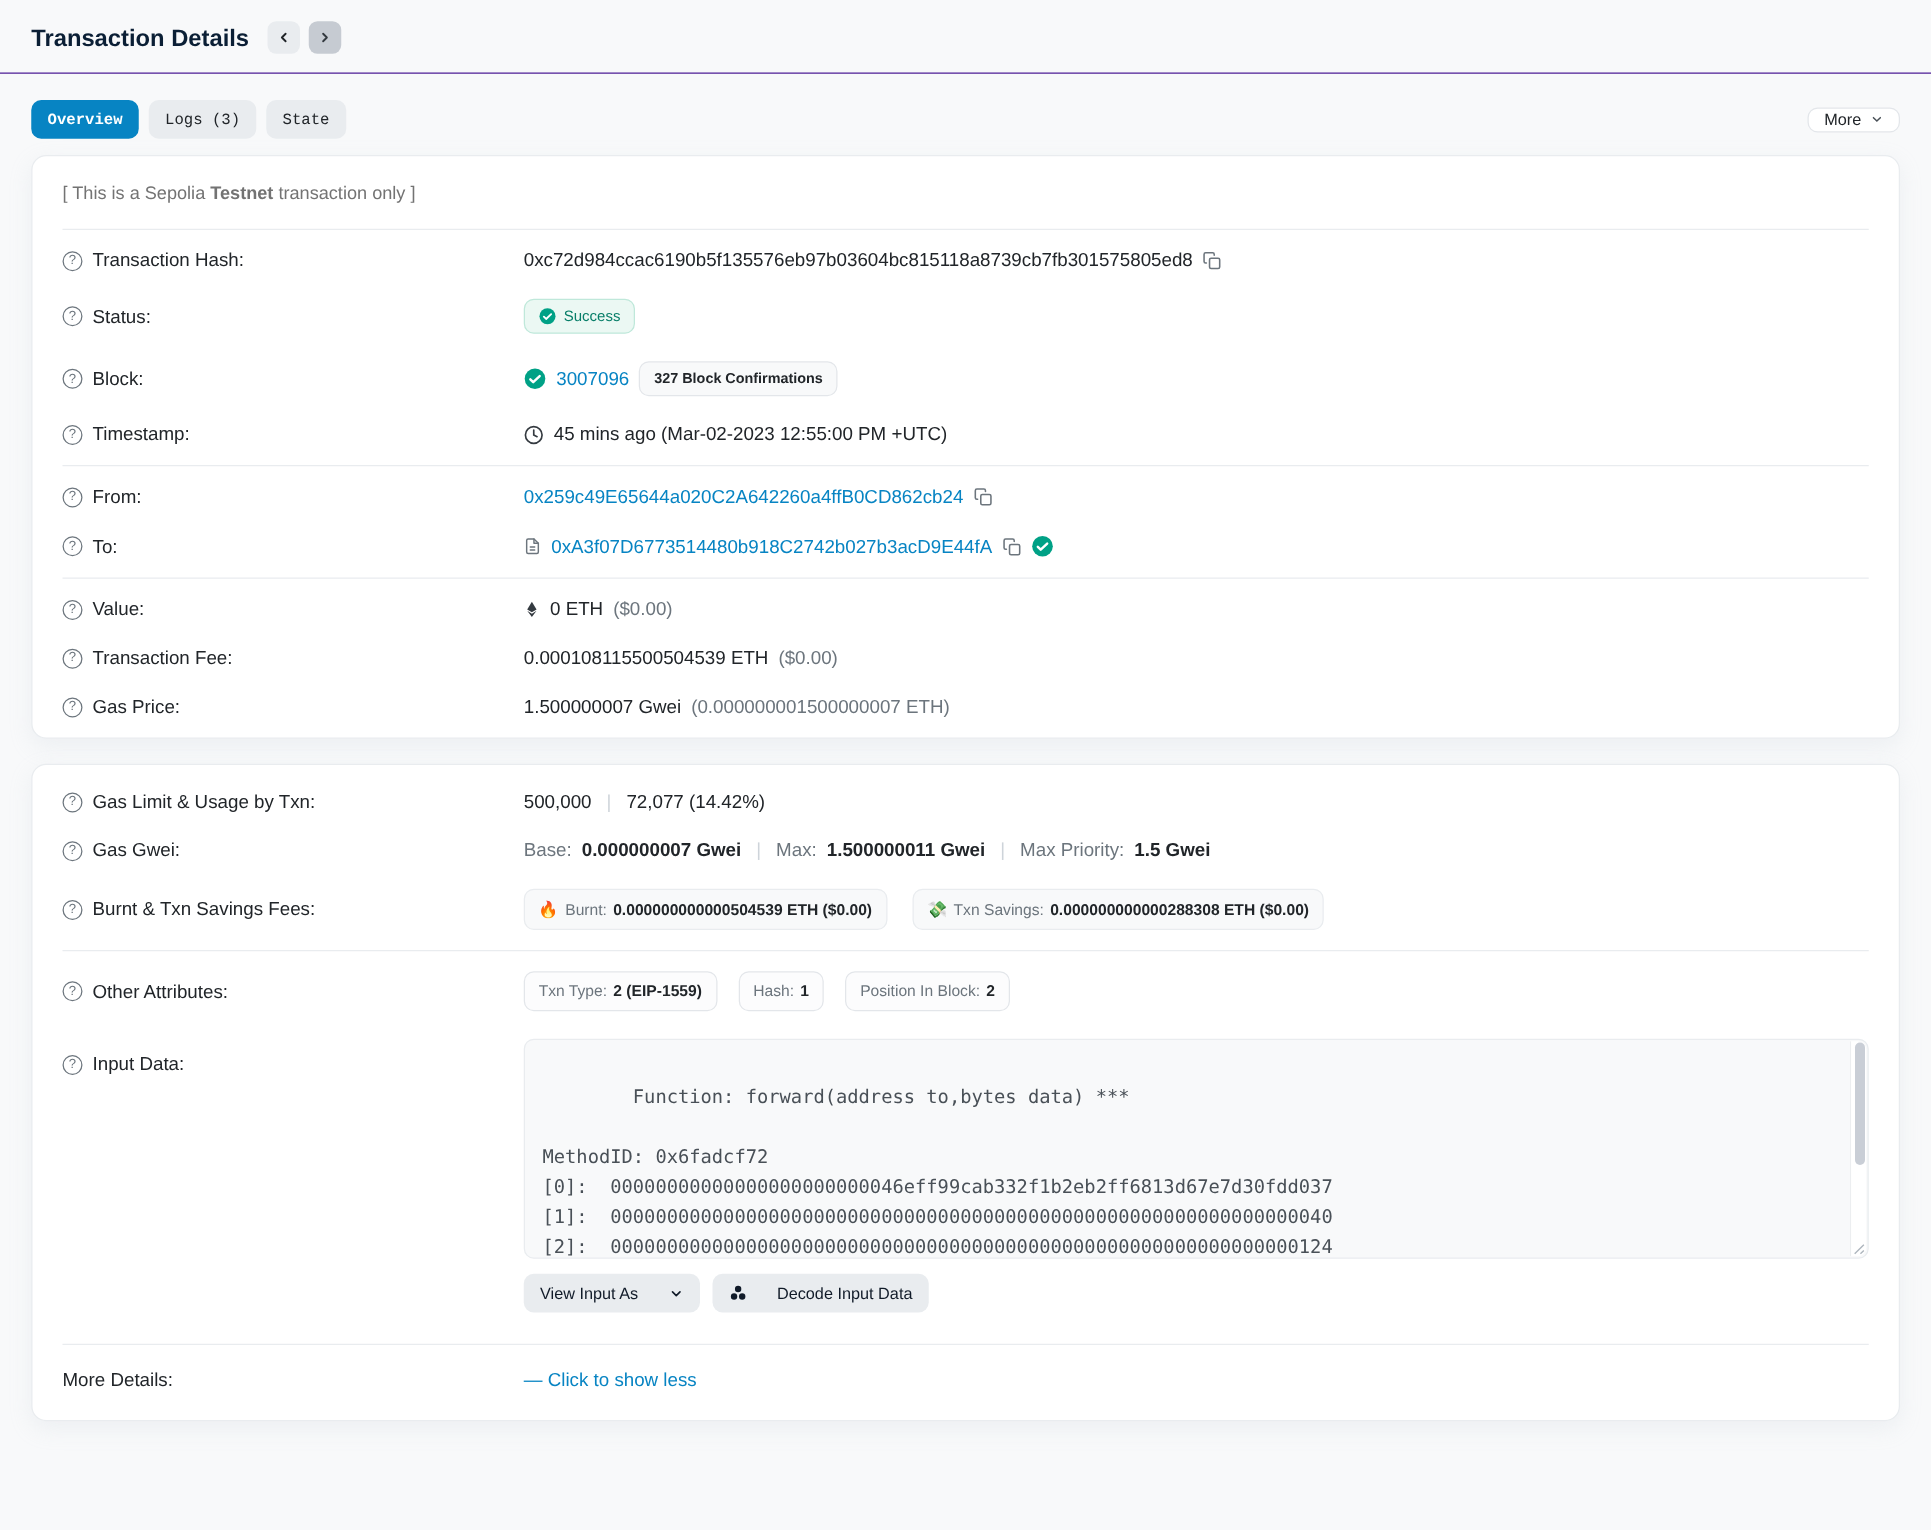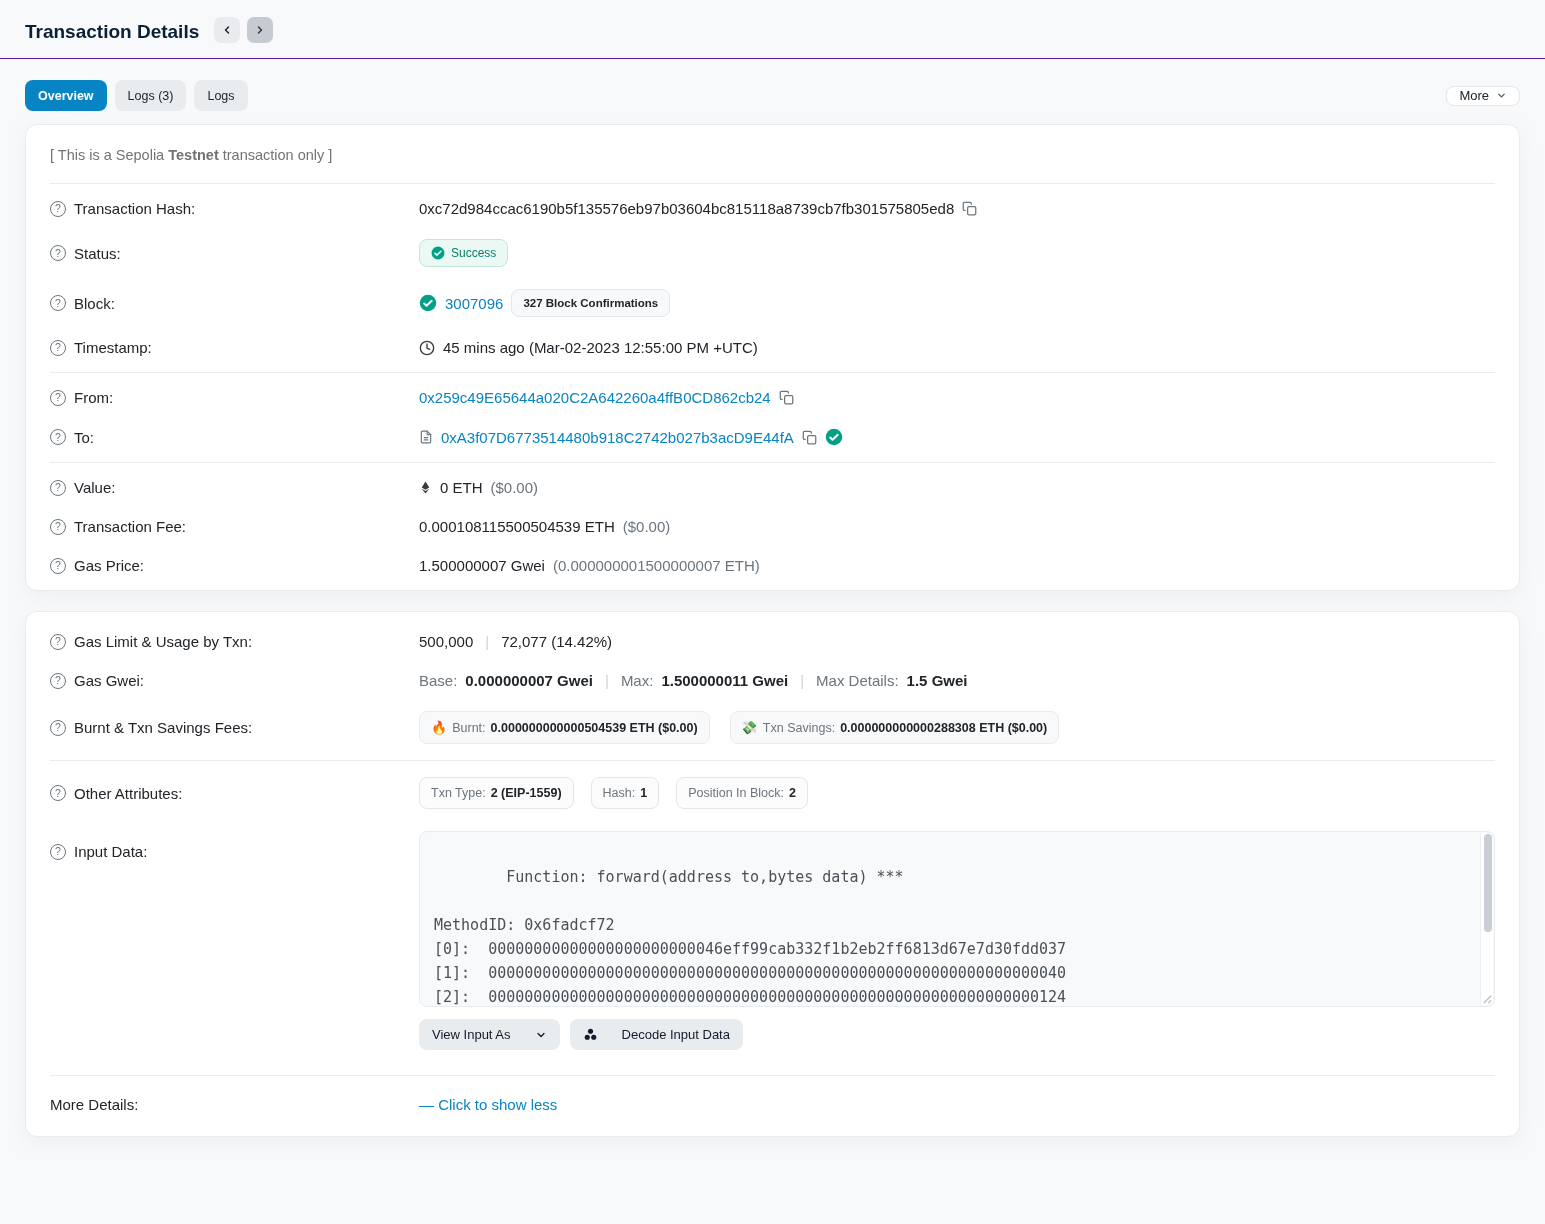--- a/index.html
+++ b/index.html
@@ -11,21 +11,21 @@
     font-size: 15px;
   }
   
   .page-header { display: flex; align-items: flex-end; gap: 7px; padding: 17px 25px 15px 25px; border-bottom: 1px solid #4c1d95; }
   .page-title { font-size: 19px; font-weight: 700; color: #0b1f35; margin-right: 8px; }
   .nav-btn { width: 26px; height: 26px; border-radius: 7px; background: #e9ecef; border: none; display: inline-flex; align-items: center; justify-content: center; color: #212529; cursor: pointer; }
   .nav-btn.next { background: #c6cbd2; color: #343a40; }
   .nav-btn svg { width: 12px; height: 12px; }
   
   .tabs-row { display: flex; align-items: center; padding: 21px 25px 13px 25px; }
-  .tab { height: 31px; padding: 0 13px; margin-right: 8px; border-radius: 8px; background: #e9ecef; color: #212529; font-size: 12.5px; font-weight: 500; display: inline-flex; align-items: center; border: none; cursor: pointer; }
+  .tab { height: 31px; padding: 0 13px; margin-right: 8px; border-radius: 8px; background: #e9ecef; color: #212529; font-size: 12.5px; font-weight: 500; display: inline-flex; align-items: center; border: none; cursor: pointer; font-family: Liberation Mono, monospace; }
   .tab.active { background: #0784c3; color: #ffffff; font-weight: 600; }
   .more-btn { margin-left: auto; height: 20px; padding: 0 12px; border-radius: 8px; background: #ffffff; border: 1px solid #e3e6ea; font-size: 13px; color: #212529; display: inline-flex; align-items: center; gap: 7px; cursor: pointer; }
   .more-btn svg { width: 11px; height: 11px; color: #495057; }
   
   .card { background: #ffffff; border: 1px solid #e9ecef; border-radius: 12px; margin: 0 25px 20px 25px; padding: 5px 24px; box-shadow: 0 6px 18px rgba(189,197,209,0.18); }
   .divider { border: none; border-top: 1px solid #e9ecef; margin: 5px 0; }
   .banner { padding: 17px 0 15px 0; color: #737373; font-size: 14.5px; }
   .banner b { font-weight: 700; }
   
   .row { display: flex; align-items: center; padding: 11px 0; }
@@ -82,21 +82,21 @@
       <svg viewBox="0 0 24 24" fill="none" stroke="currentColor" stroke-width="3" stroke-linecap="round" stroke-linejoin="round" width="12" height="12">
           <polyline points="9 18 15 12 9 6"></polyline>
         </svg>
     </span>
   </button>
 </div>
 
 <div class="tabs-row">
   <button class="tab active">Overview</button>
   <button class="tab">Logs (3)</button>
-  <button class="tab">Logs</button>
+  <button class="tab">State</button>
   <button class="more-btn">
     <span>More</span>
     <svg viewBox="0 0 24 24" fill="none" stroke="currentColor" stroke-width="2.6" stroke-linecap="round" stroke-linejoin="round">
         <polyline points="6 9 12 15 18 9"></polyline>
       </svg>
   </button>
 </div>
 
 <div class="card">
 
@@ -269,21 +269,21 @@
       <span class="qicon">?</span>
       <span>Gas Gwei:</span>
     </div>
     <div class="row-value">
       <span class="muted">Base:</span>
       <span class="bold">0.000000007 Gwei</span>
       <span class="sep">|</span>
       <span class="muted">Max:</span>
       <span class="bold">1.500000011 Gwei</span>
       <span class="sep">|</span>
-      <span class="muted">Max Details:</span>
+      <span class="muted">Max Priority:</span>
       <span class="bold">1.5 Gwei</span>
     </div>
   </div>
 
   <div class="row">
     <div class="row-label">
       <span class="qicon">?</span>
       <span>Burnt &amp; Txn Savings Fees:</span>
     </div>
     <div class="row-value">

